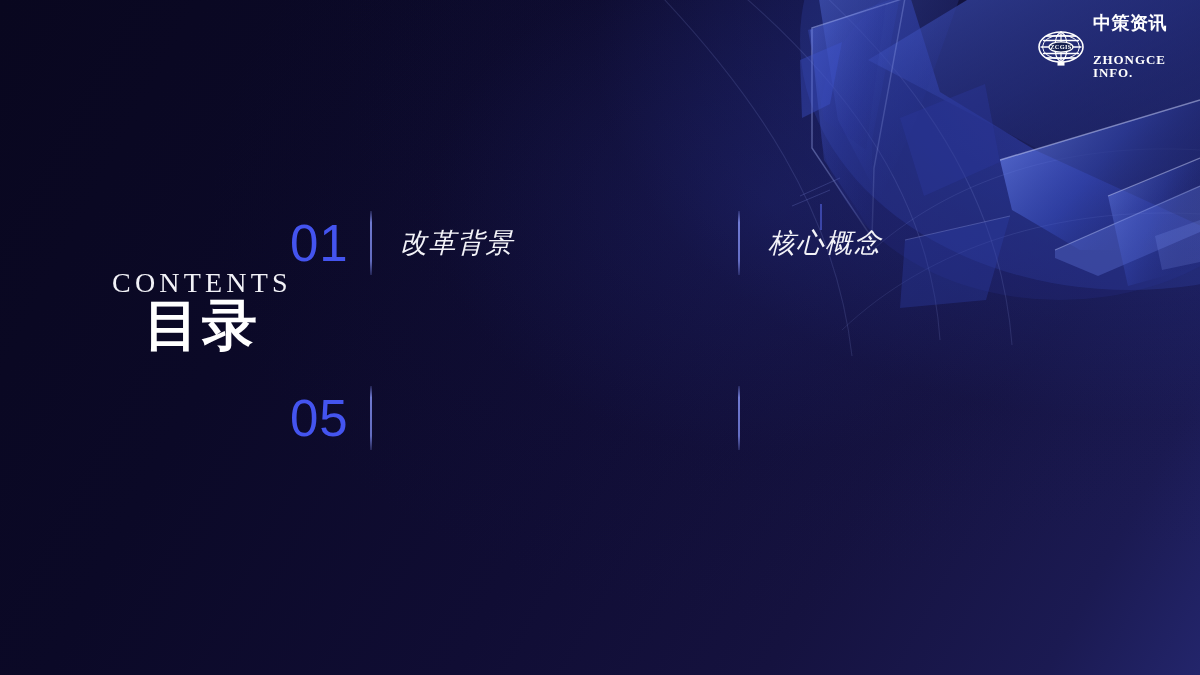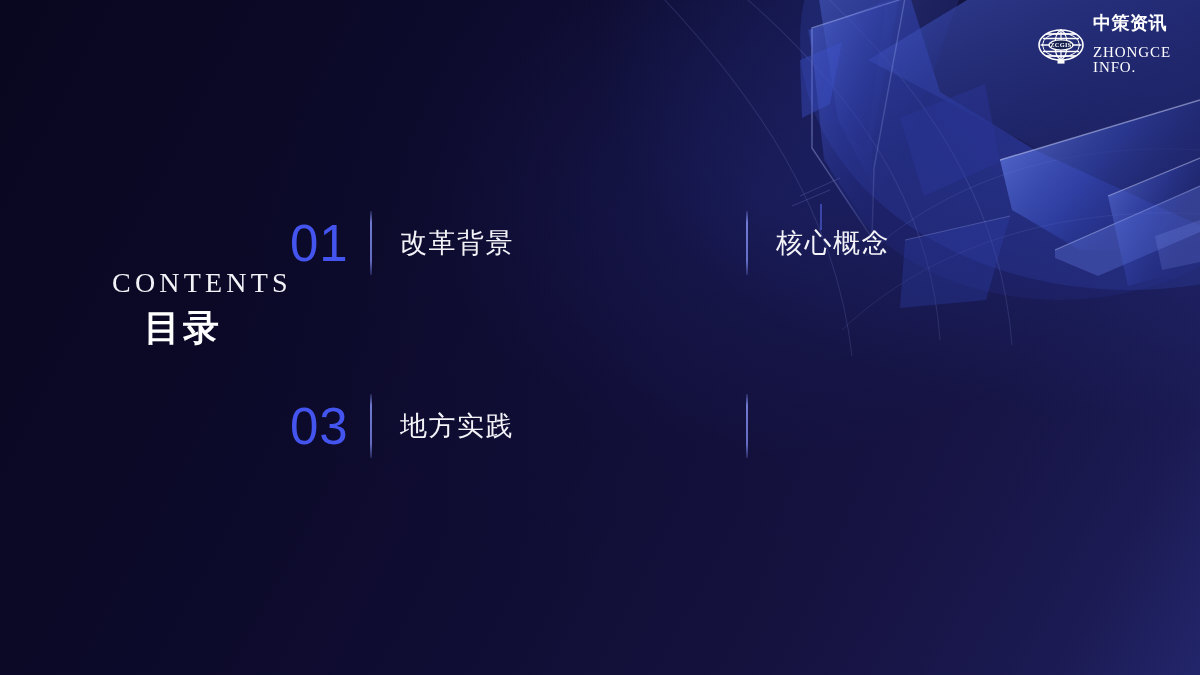--- a/index.html
+++ b/index.html
@@ -39,23 +39,23 @@
   .logo-mark { width: 46px; height: 42px; flex: 0 0 auto; }
   .logo-text { display: flex; flex-direction: column; align-items: flex-start; line-height: 1; }
   .logo-cn {
     font-size: 18px;
     font-weight: 700;
     color: #ffffff;
     letter-spacing: 0.5px;
     font-family: "DejaVu Sans", sans-serif;
   }
   .logo-en {
-    margin-top: 13px;
-    font-size: 15px;
-    font-weight: 400;
+    margin-top: 21px;
+    font-size: 13px;
+    font-weight: 700;
     color: #ffffff;
     letter-spacing: 0.9px;
     font-family: "Liberation Serif", serif;
   }
 
   
   .heading {
     position: absolute;
     left: 112px;
     top: 268px;
@@ -64,40 +64,39 @@
   .heading-en {
     font-size: 28px;
     font-weight: 400;
     color: #f2f2f7;
     letter-spacing: 4.2px;
     font-family: "Liberation Serif", serif;
     line-height: 1.05;
     white-space: nowrap;
   }
   .heading-cn {
-    margin-top: 12px;
+    margin-top: 0;
     margin-left: 32px;
-    font-size: 36px;
+    font-size: 55px;
     font-weight: 700;
     color: #ffffff;
     letter-spacing: 3px;
     font-family: "DejaVu Sans", sans-serif;
     line-height: 1.04;
   }
 
   
   .toc {
     position: absolute;
     left: 290px;
     top: 205px;
     width: 790px;
     display: grid;
     grid-template-columns: 440px 350px;
     grid-template-rows: 175px 175px;
-    gap: 8px;
   }
   .toc-item {
     display: flex;
     align-items: center;
     height: 76px;
   }
   .toc-num {
     font-size: 51px;
     font-weight: 300;
     color: #4454ef;
@@ -114,20 +113,21 @@
     background: linear-gradient(180deg, rgba(120,132,230,0.18) 0%, rgba(128,140,235,0.85) 18%, rgba(120,132,228,0.80) 78%, rgba(110,122,215,0.22) 100%);
     flex: 0 0 auto;
   }
   .toc-label {
     font-size: 27px;
     font-weight: 400;
     color: #f3f3f8;
     letter-spacing: 1.5px;
     font-family: "DejaVu Sans", sans-serif;
     white-space: nowrap;
+    font-style: italic;
   }
 </style>
 </head>
 <body>
 
 <div class="slide">
 
   <div class="bg-art">
     <svg viewBox="0 0 1200 675" xmlns="http://www.w3.org/2000/svg">
       <defs>
@@ -251,23 +251,22 @@
       <span class="toc-rule"></span>
       <span class="toc-label">改革背景</span>
     </div>
 
     <div class="toc-item">
       <span class="toc-rule"></span>
       <span class="toc-label">核心概念</span>
     </div>
 
     <div class="toc-item">
-      <span class="toc-num">03</span>
-      <span class="toc-rule"></span>
-      <span class="toc-label">地方实践</span>
+      <span class="toc-num">05</span>
+      <span class="toc-rule"></span>
     </div>
 
     <div class="toc-item">
       <span class="toc-rule"></span>
     </div>
 
   </div>
 
 </div>
 

